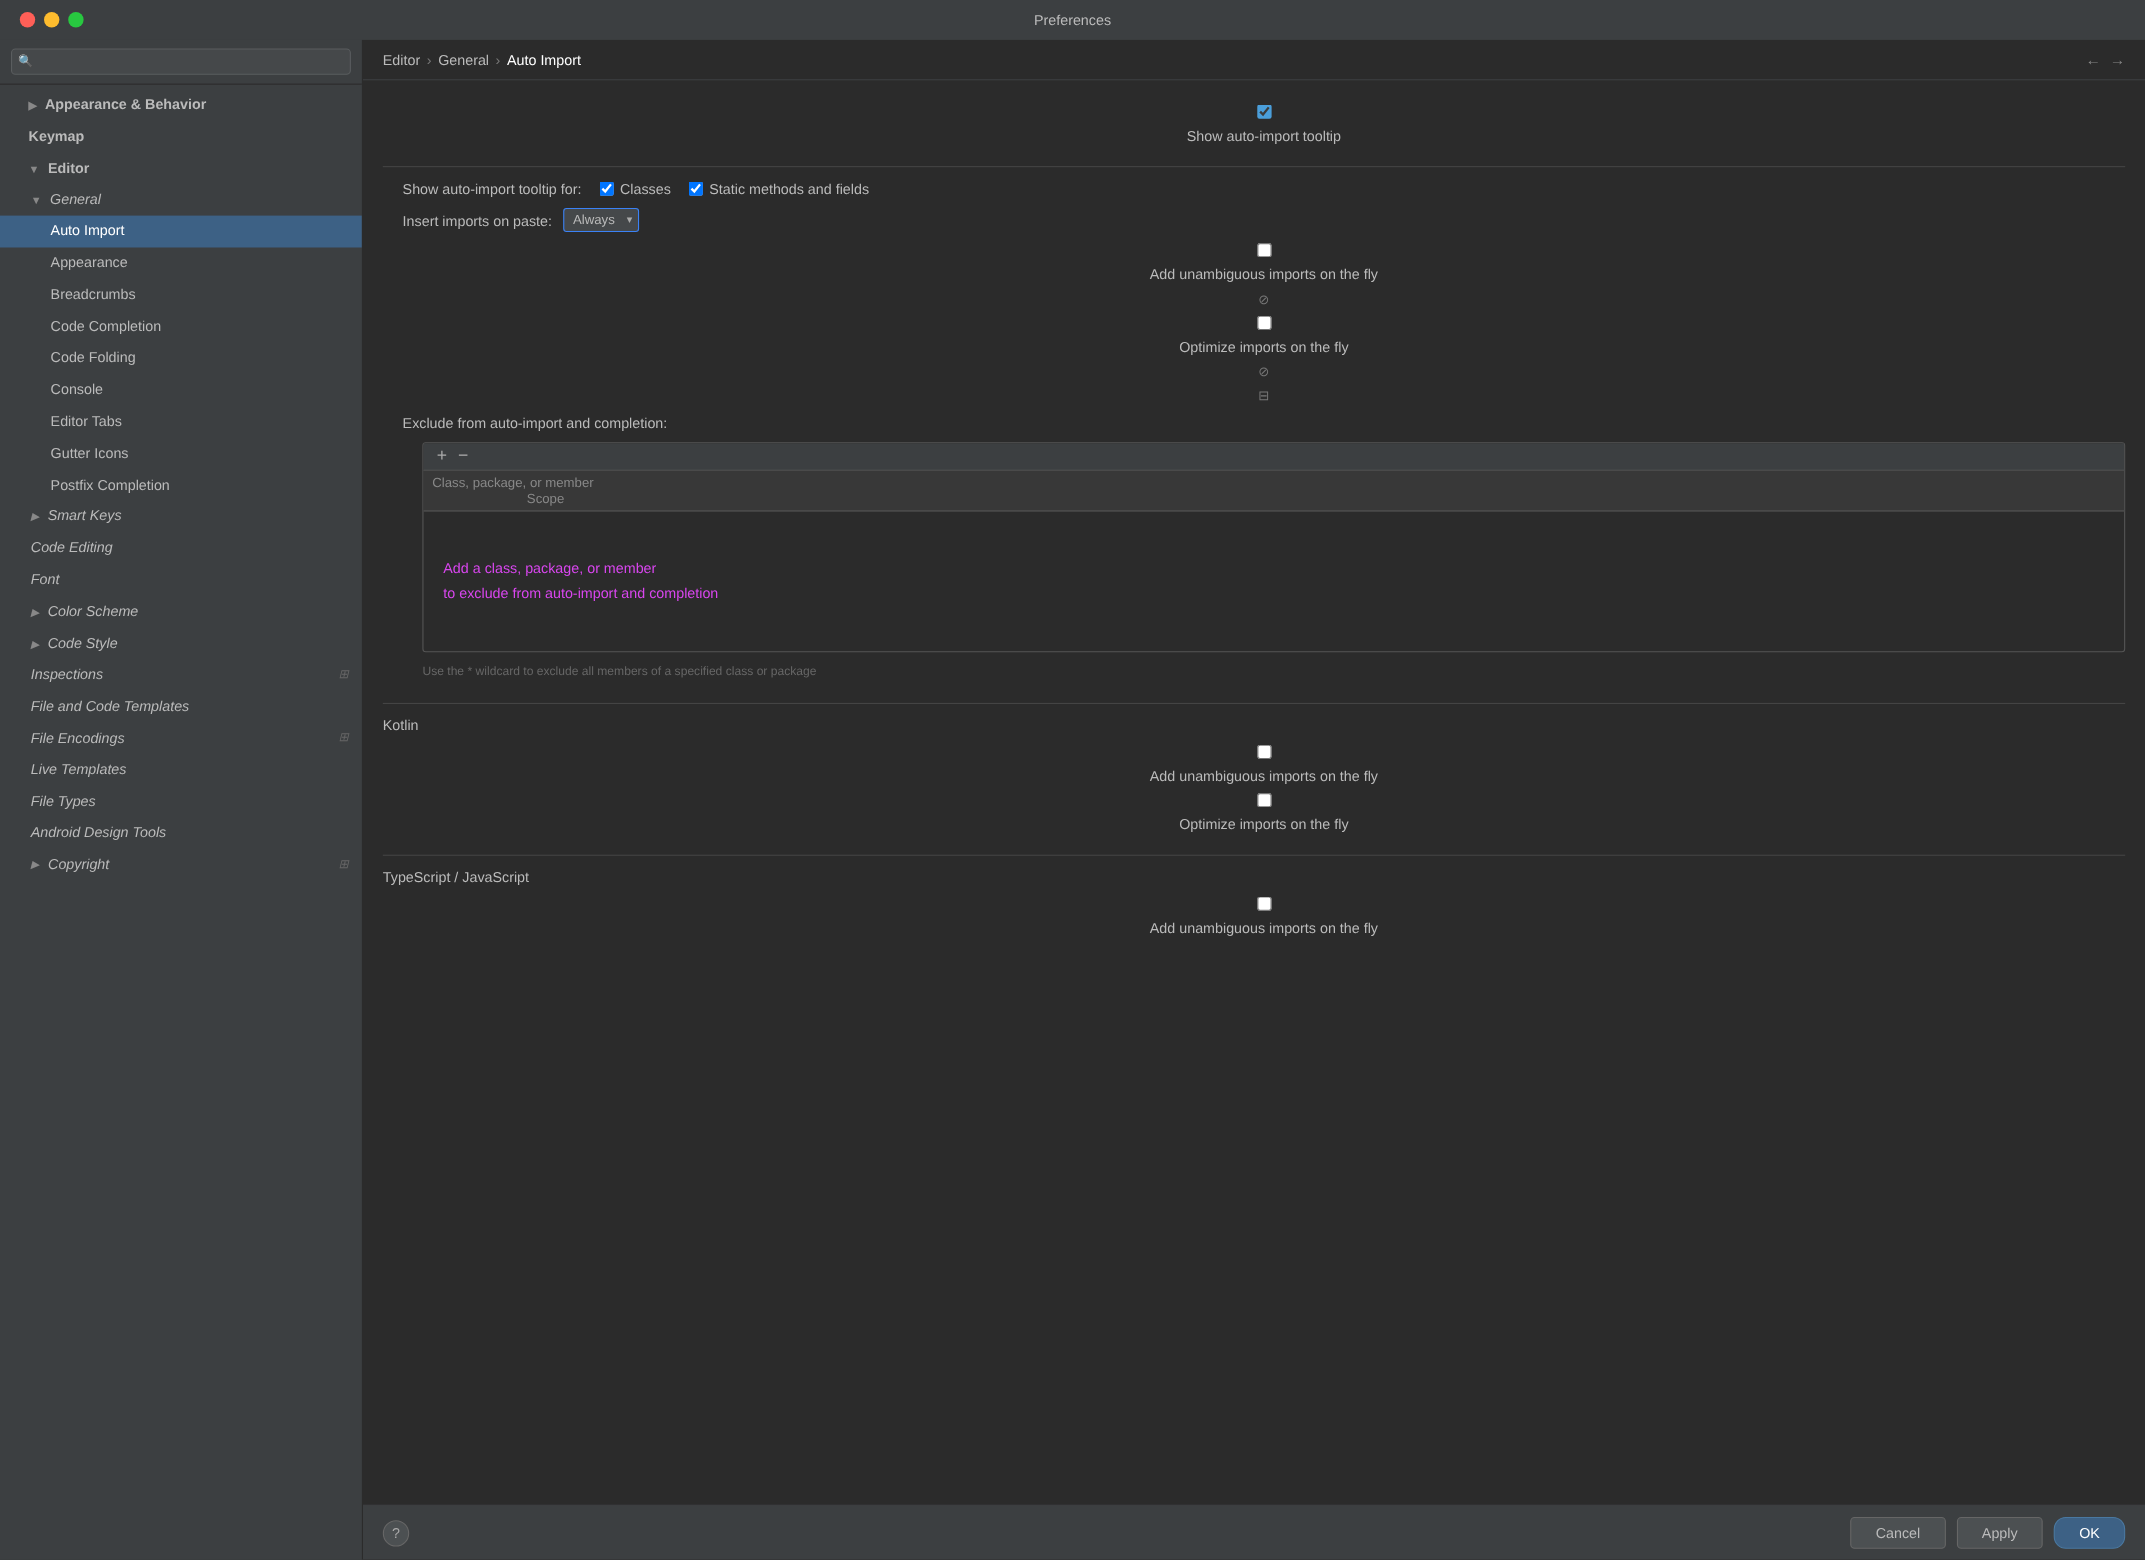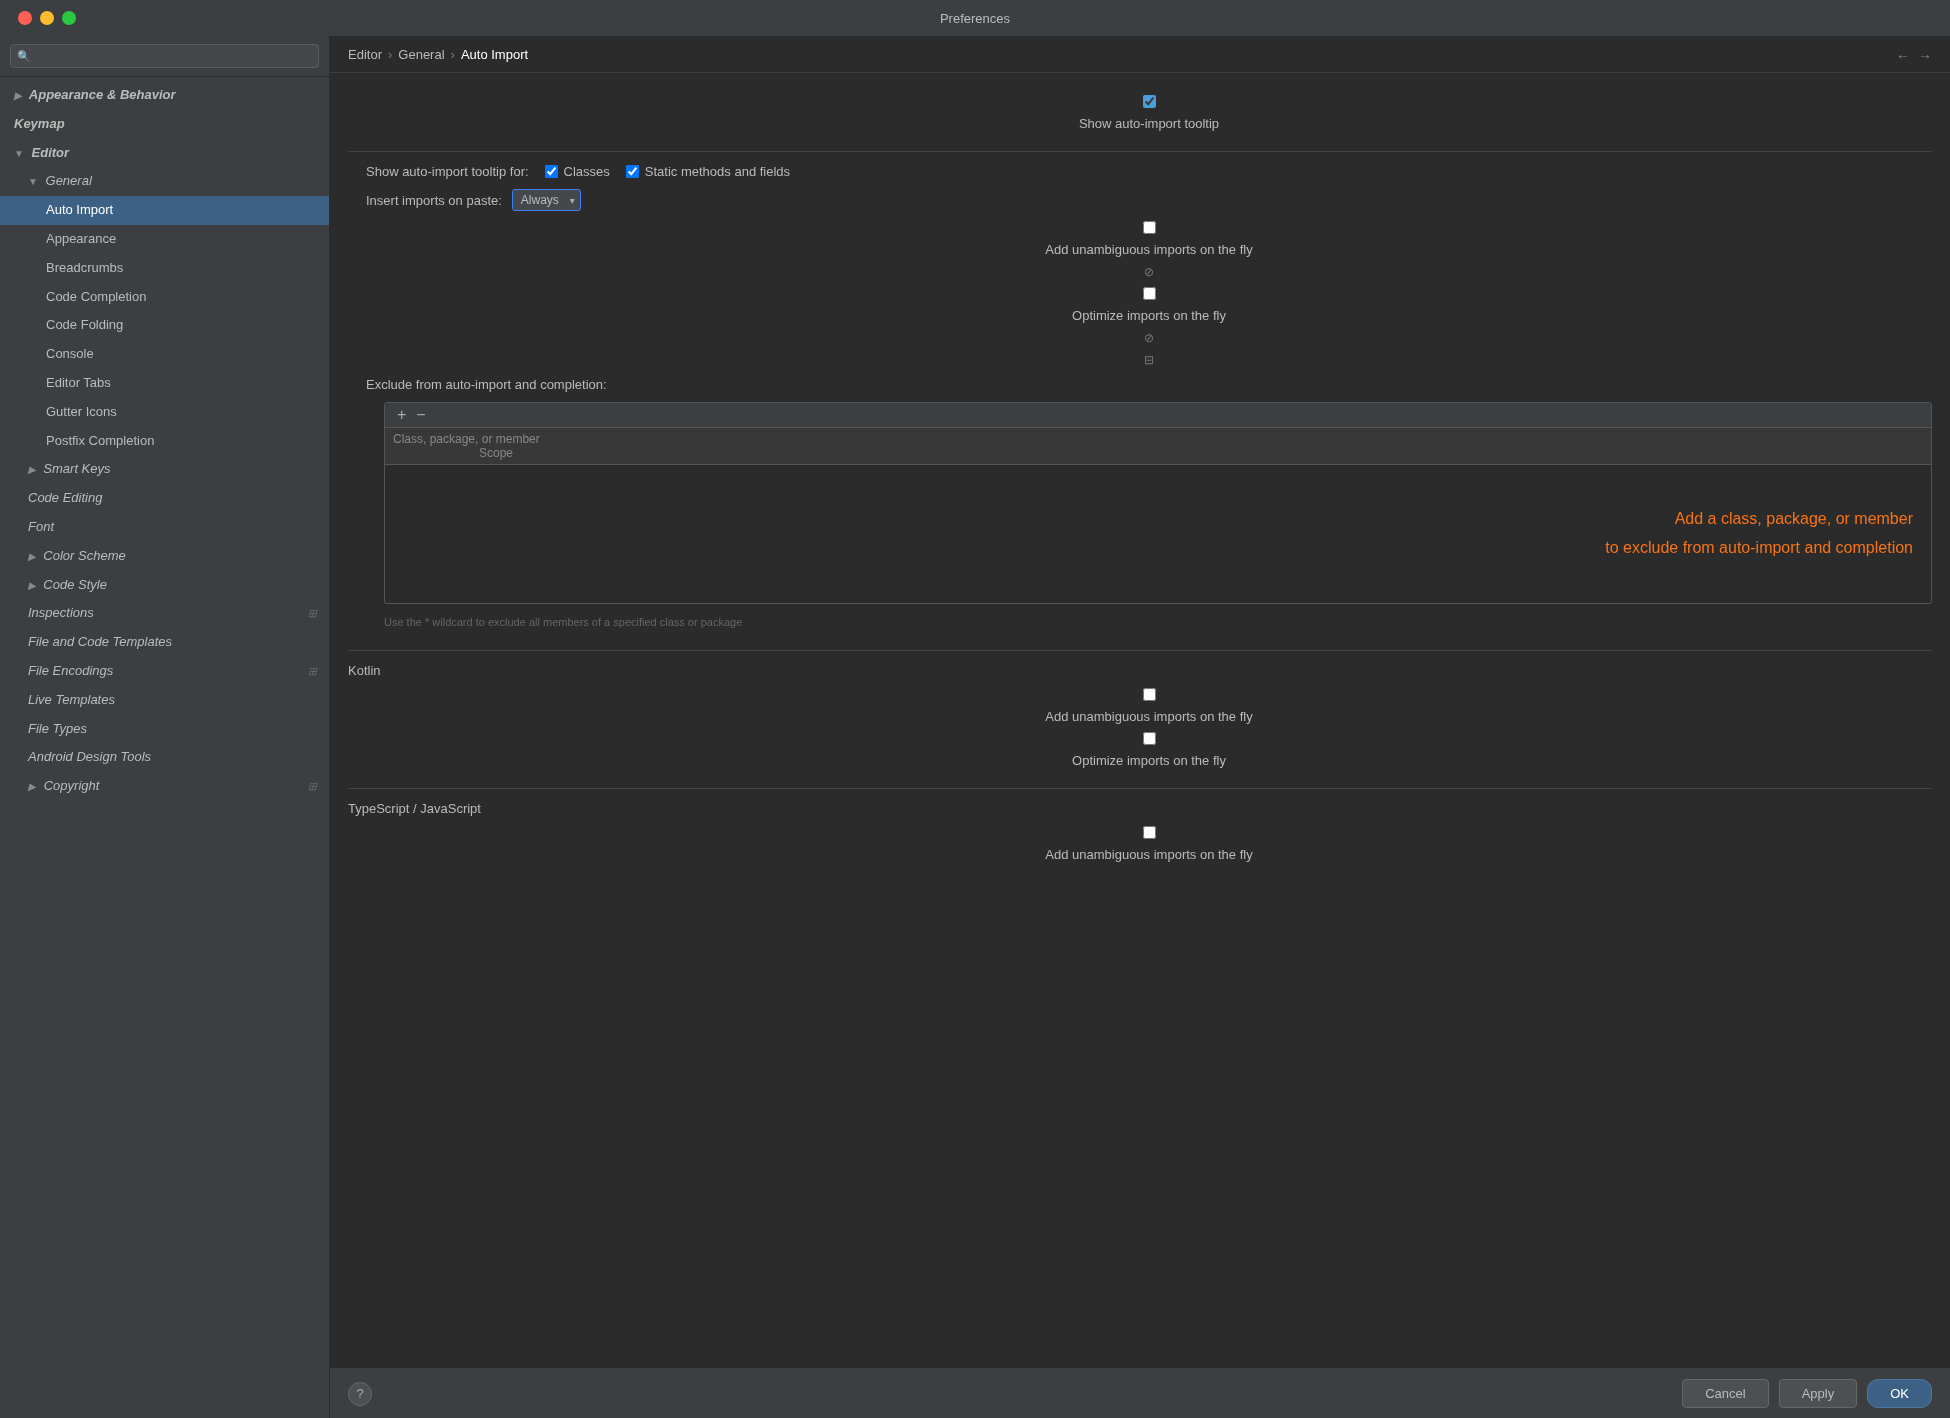--- a/index.html
+++ b/index.html
@@ -93,21 +93,21 @@
       padding: 4px 12px 4px 16px;
       cursor: pointer;
       white-space: nowrap;
       line-height: 1.6;
       color: #bbbbbb;
     }
     .tree-item.selected {
       background: #3d6185;
       color: #ffffff;
     }
-    .tree-item.level0 { padding-left: 14px; font-weight: 600; font-style: italic; }
+    .tree-item.level0 { padding-left: 26px; font-weight: 600; }
     .tree-item.level1 { padding-left: 28px; font-style: italic; }
     .tree-item.level2 { padding-left: 46px; }
     .tree-item .arrow {
       display: inline-block;
       margin-right: 4px;
       font-size: 10px;
       color: #888;
     }
     .content-area {
       flex: 1;
@@ -243,23 +243,23 @@
       font-size: 12px;
     }
     .exclude-col-scope {
       width: 120px;
       color: #888;
       font-size: 12px;
       text-align: right;
     }
     .exclude-empty {
       padding: 40px 18px;
-      text-align: right;
-      color: #f97316;
-      font-size: 16px;
+      text-align: left;
+      color: #d946ef;
+      font-size: 13px;
       line-height: 1.8;
     }
     .wildcard-note {
       color: #666;
       font-size: 11px;
       margin: 6px 0 0 18px;
       line-height: 1.5;
     }
     .separator {
       border: none;

